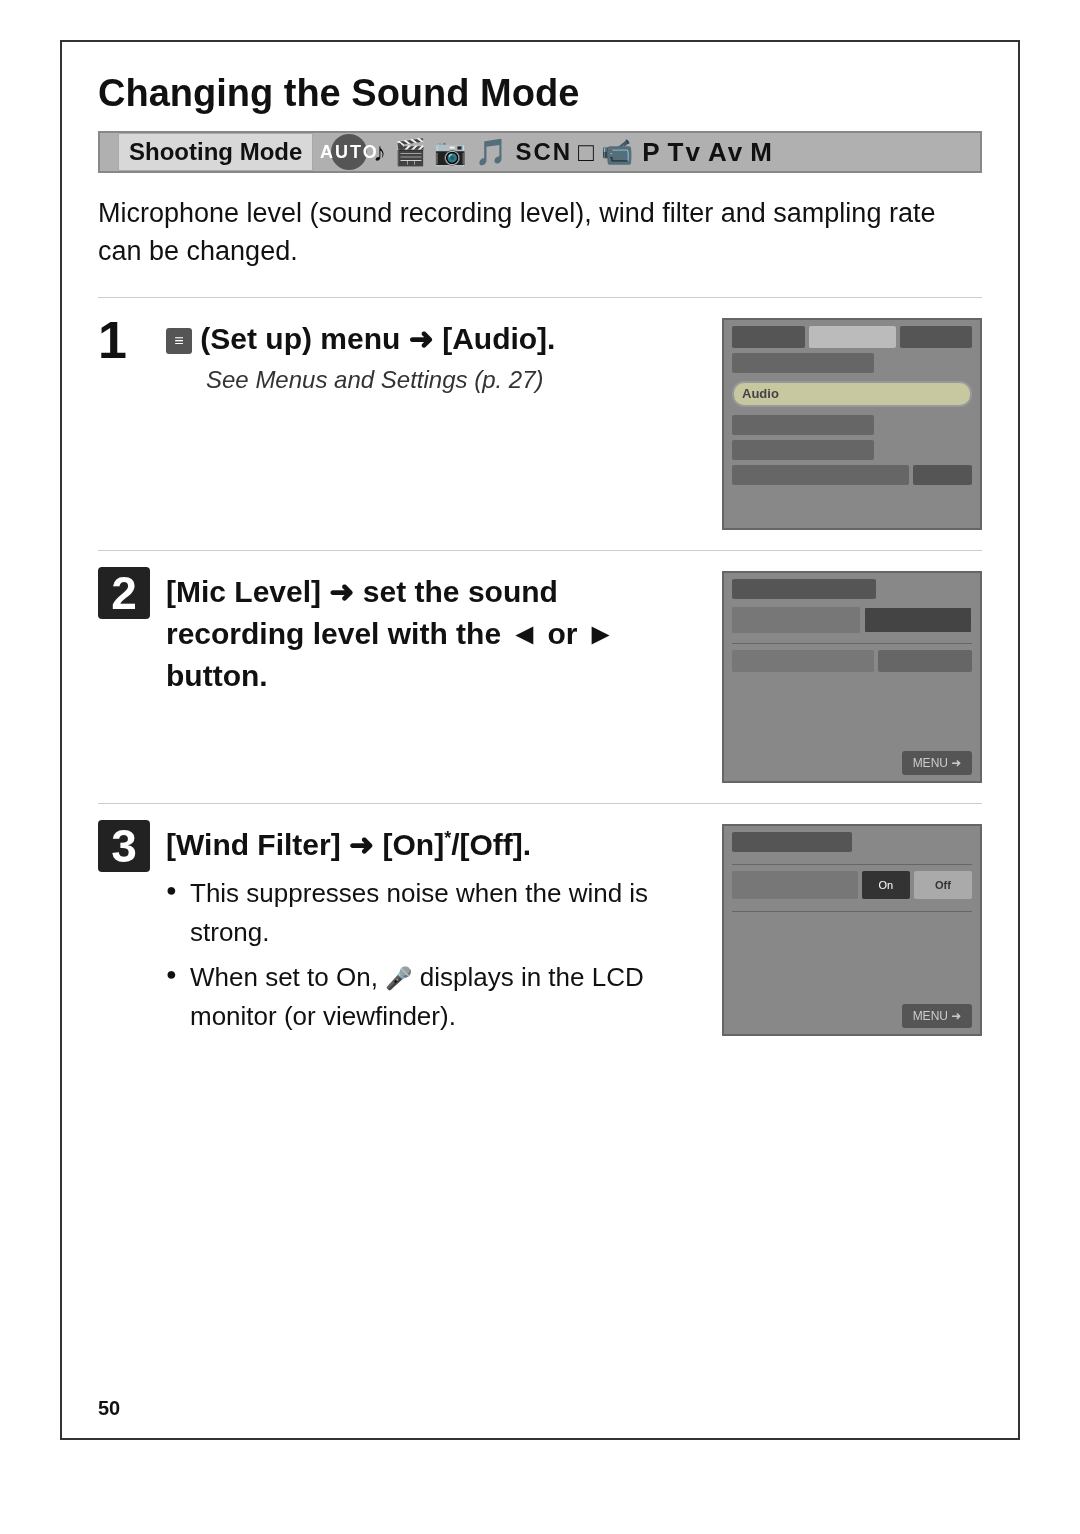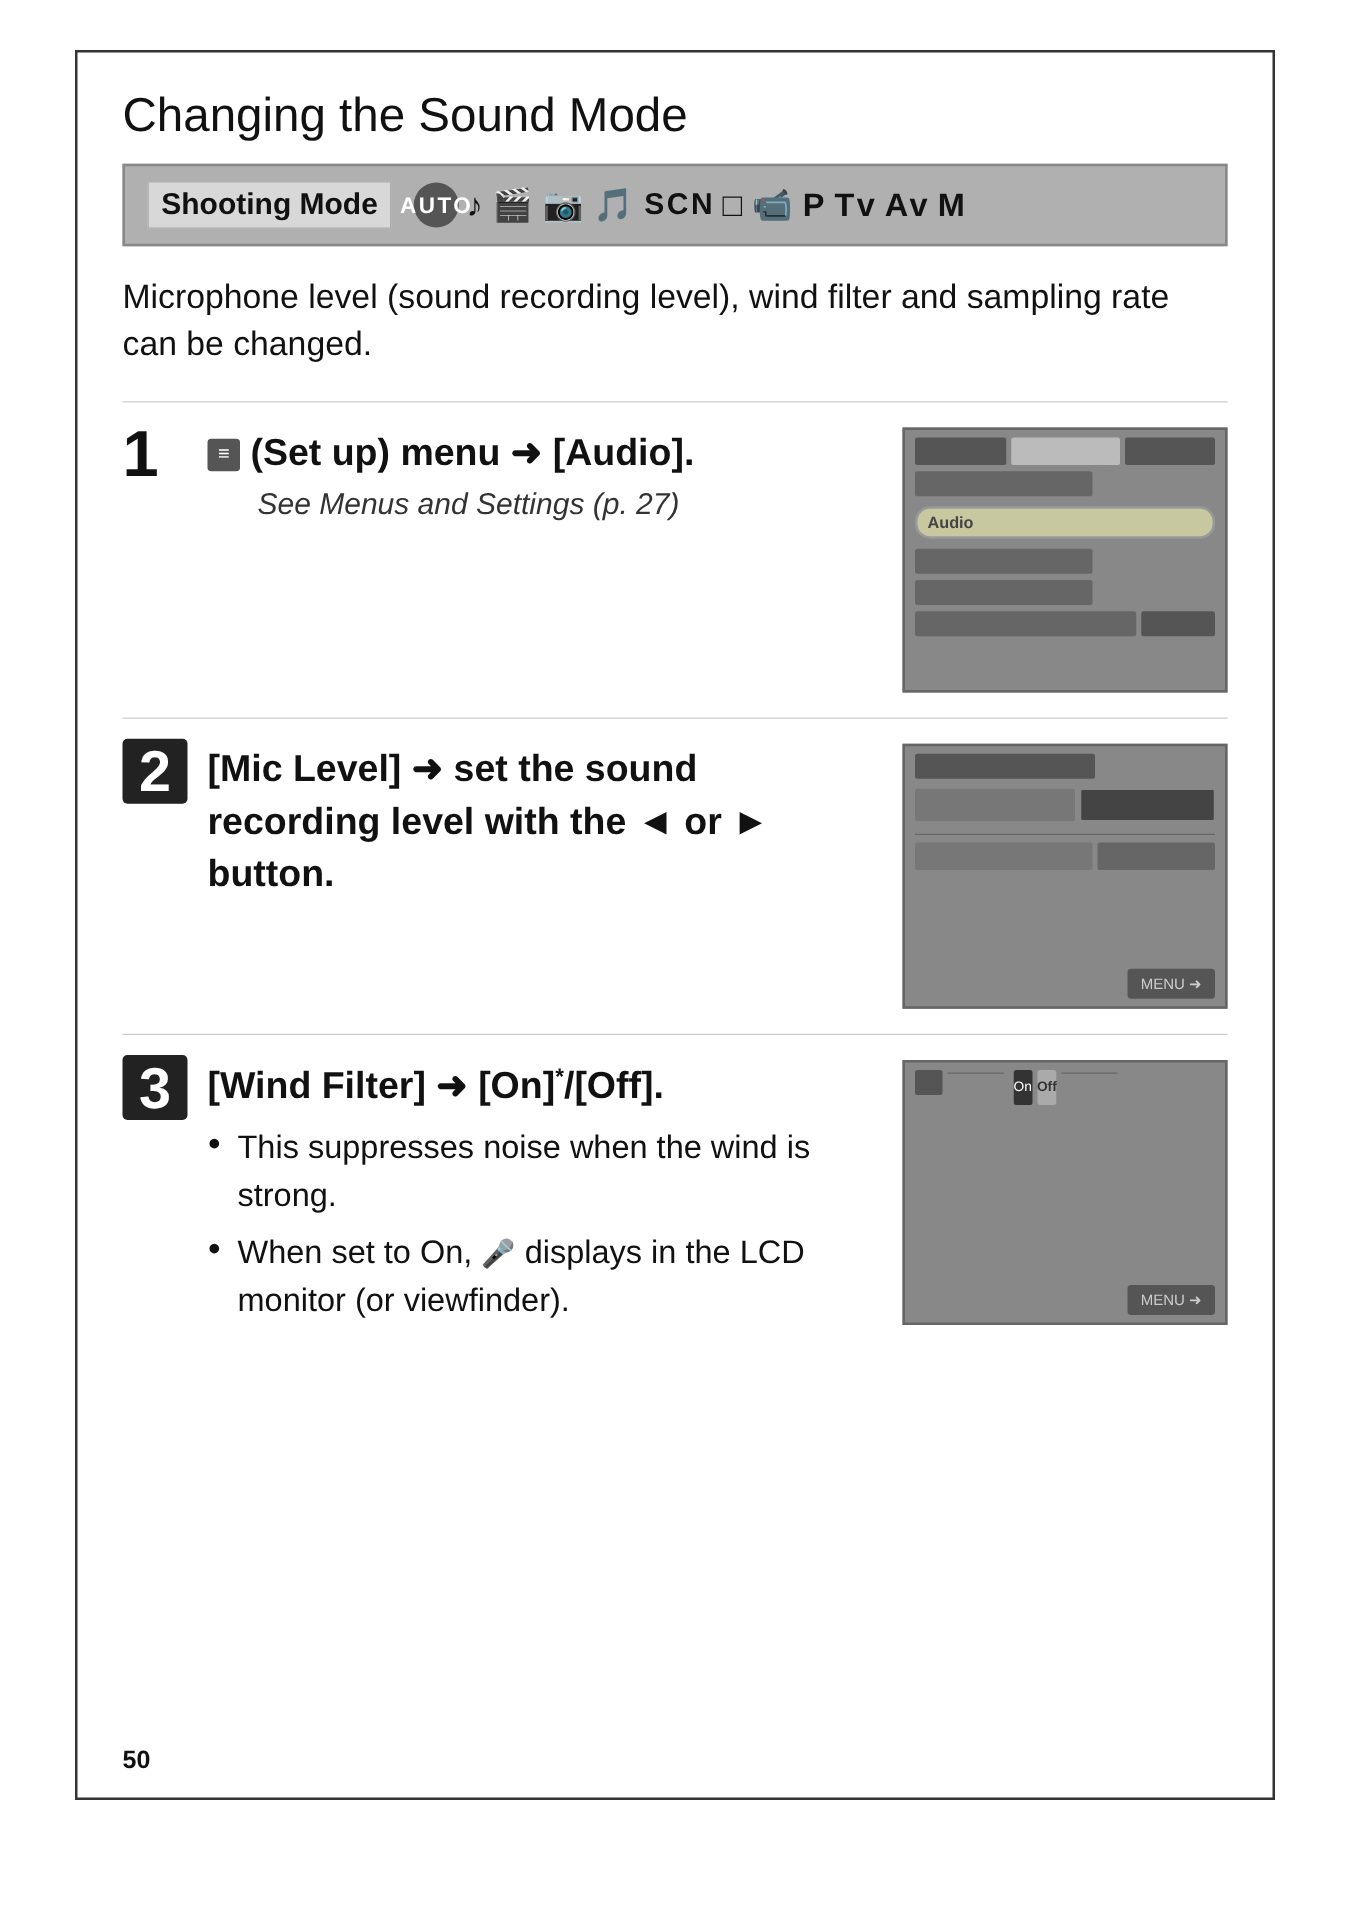--- a/index.html
+++ b/index.html
@@ -15,31 +15,31 @@
 
     .page-container {
       border: 2px solid #333;
       padding: 30px 36px 40px 36px;
       min-height: 1400px;
       position: relative;
     }
 
     .page-title {
       font-size: 38px;
-      font-weight: normal;
+      font-weight: bold;
       margin-bottom: 16px;
       font-family: Arial, Helvetica, sans-serif;
     }
 
     .shooting-mode-bar {
       background: #b0b0b0;
       border: 2px solid #888;
       display: flex;
       align-items: center;
-      padding: 12px 18px;
+      padding: 0 18px;
       margin-bottom: 22px;
       gap: 10px;
       font-size: 26px;
       font-weight: bold;
     }
 
     .shooting-mode-label {
       background: #d8d8d8;
       border: 1px solid #aaa;
       padding: 4px 10px;
@@ -496,21 +496,21 @@
           <div class="step-main-text">
             [Wind Filter] ➜ [On]<span class="superscript">*</span>/[Off].
           </div>
           <ul class="step-bullet">
             <li>This suppresses noise when the wind is strong.</li>
             <li>When set to On, <span class="wind-icon">🎤</span> displays in the LCD monitor (or viewfinder).</li>
           </ul>
         </div>
       </div>
 
-      <div class="step-image" style="display:flex;flex-direction:row;justify-content:space-between;">
+      <div class="step-image" style="display:flex;flex-direction:column;justify-content:space-between;">
         <div class="img3-title"></div>
         <div style="background:#666;height:1px;width:100%;margin:2px 0;"></div>
         <div class="img3-row">
           <div class="img3-label" style="background:#777;"></div>
           <div class="img3-on">
             <span>On</span>
           </div>
           <div class="img3-off">
             <span>Off</span>
           </div>

